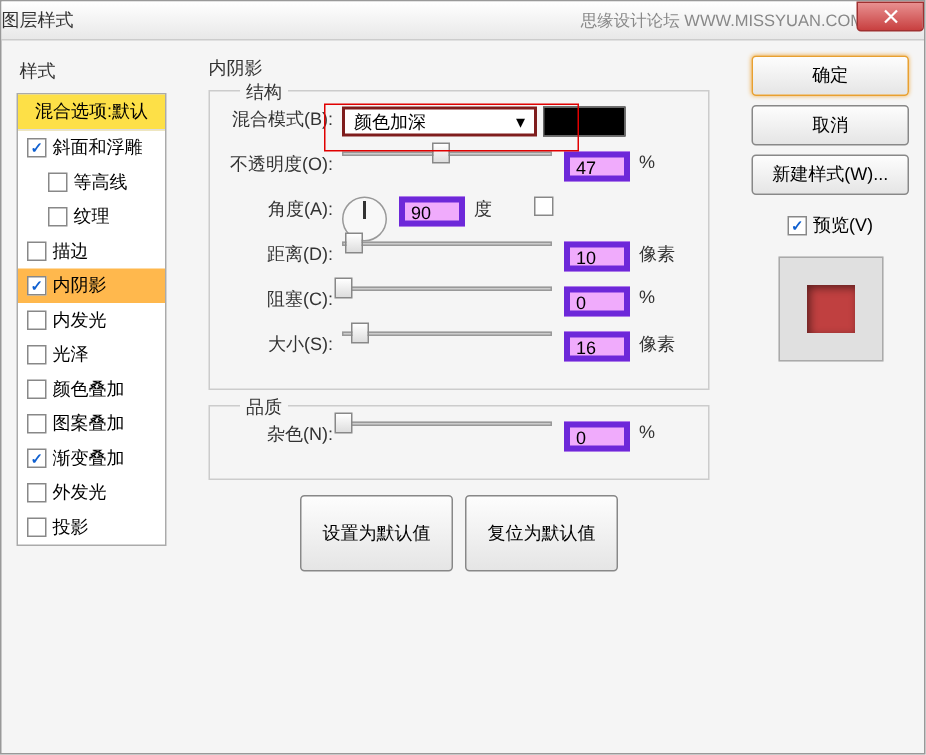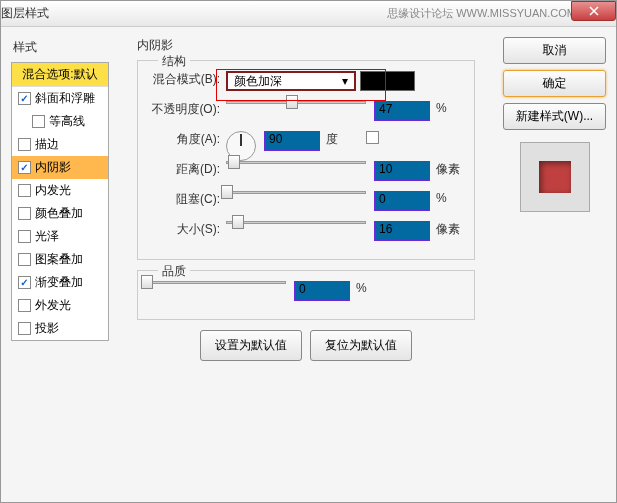--- a/index.html
+++ b/index.html
@@ -23,27 +23,27 @@
 .panel-title { color: #333; margin-bottom: 6px; }
 .fieldset { border: 1px solid #ccc; padding: 10px 8px 8px; margin-bottom: 10px; position: relative; }
 .fieldset-legend { position: absolute; top: -8px; left: 20px; background: #f5f5f5; padding: 0 4px; color: #333; }
 .form-row { display: flex; align-items: flex-start; margin-bottom: 8px; height: 22px; }
 .form-label { width: 80px; text-align: right; padding-right: 6px; color: #333; }
 .dropdown { width: 130px; height: 20px; border: 2px solid #7f1d1d; background: #fff; display: flex; align-items: center; padding: 0 6px; position: relative; }
 .dropdown::after { content: "▾"; position: absolute; right: 6px; }
 .color-swatch { width: 55px; height: 20px; background: #000; border: 1px solid #666; margin-left: 4px; }
 .slider-track { width: 140px; height: 3px; background: #ccc; border: 1px solid #999; position: relative; margin-right: 8px; }
 .slider-thumb { position: absolute; width: 12px; height: 14px; background: linear-gradient(#fff,#ddd); border: 1px solid #888; top: -7px; transform: translateX(-50%); }
-.num-input { width: 56px; height: 20px; border: 1px solid #6d28d9; background: #0369a1; padding: 0 4px; text-align: left; }
+.num-input { width: 44px; height: 20px; border: 4px solid #6d28d9; background: #f0abfc; padding: 0 4px; text-align: left; }
 .unit { margin-left: 6px; color: #333; width: 30px; }
 .angle-dial { width: 30px; height: 30px; border: 1px solid #999; border-radius: 50%; background: #f8f8f8; position: relative; margin-right: 8px; }
 .angle-dial::after { content: ""; position: absolute; width: 2px; height: 12px; background: #333; left: 50%; top: 2px; transform-origin: bottom center; transform: translateX(-50%) rotate(0deg); }
 .contour-box { width: 40px; height: 30px; border: 1px solid #888; background: linear-gradient(135deg, #fff 50%, #555 50%); margin-right: 10px; }
 .btn-row { display: flex; gap: 8px; justify-content: center; margin-top: 6px; }
-.btn { padding: 6px 14px; background: linear-gradient(#fdfdfd, #e5e5e5); border: 1px solid #888; border-radius: 3px; cursor: pointer; }
+.btn { padding: 16px 14px; background: linear-gradient(#fdfdfd, #e5e5e5); border: 1px solid #888; border-radius: 3px; cursor: pointer; }
 .right-panel { width: 105px; display: flex; flex-direction: column; gap: 6px; align-items: stretch; }
 .right-btn { padding: 4px 8px; background: linear-gradient(#fdfdfd, #e5e5e5); border: 1px solid #888; border-radius: 3px; cursor: pointer; text-align: center; }
 .right-btn.primary { border: 1px solid #e8a030; box-shadow: 0 0 3px #f0b050; }
 .preview-row { display: flex; align-items: center; gap: 4px; margin-top: 6px; justify-content: center; }
 .preview-box { width: 70px; height: 70px; background: #e0e0e0; border: 1px solid #aaa; margin: 6px auto; display: flex; align-items: center; justify-content: center; }
 .preview-inner { width: 32px; height: 32px; background: #c04040; box-shadow: inset 2px 2px 6px rgba(0,0,0,0.5); }
 .red-outline { position: absolute; border: 1px solid #e00000; pointer-events: none; }
 .inline-check { display: flex; align-items: center; gap: 4px; margin-left: 10px; }
 </style>
 </head>
@@ -69,39 +69,43 @@
           <span>混合选项:默认</span>
         </div>
         <div class="style-item">
             <span class="checkbox checked"></span>
             <span>斜面和浮雕</span>
           </div>
         <div class="style-item" style="padding-left:20px">
             <span class="checkbox"></span>
             <span>等高线</span>
           </div>
+        <div class="style-item" style="padding-left:20px">
+            <span class="checkbox"></span>
+            <span>纹理</span>
+          </div>
         <div class="style-item">
             <span class="checkbox"></span>
             <span>描边</span>
           </div>
         <div class="style-item selected">
             <span class="checkbox checked"></span>
             <span>内阴影</span>
           </div>
         <div class="style-item">
             <span class="checkbox"></span>
             <span>内发光</span>
           </div>
         <div class="style-item">
             <span class="checkbox"></span>
+            <span>光泽</span>
+          </div>
+        <div class="style-item">
+            <span class="checkbox"></span>
             <span>颜色叠加</span>
-          </div>
-        <div class="style-item">
-            <span class="checkbox"></span>
-            <span>光泽</span>
           </div>
         <div class="style-item">
             <span class="checkbox"></span>
             <span>图案叠加</span>
           </div>
         <div class="style-item">
             <span class="checkbox checked"></span>
             <span>渐变叠加</span>
           </div>
         <div class="style-item">
@@ -174,38 +178,43 @@
           <div class="num-input">16</div>
           <span class="unit">像素</span>
         </div>
       </div>
 
       <div class="fieldset">
         <div class="fieldset-legend">品质</div>
 
 
         <div class="form-row">
+          <span class="form-label">杂色(N):</span>
           <div class="slider-track">
               <div class="slider-thumb" style="left:0%"></div>
             </div>
           <div class="num-input">0</div>
           <span class="unit">%</span>
         </div>
       </div>
 
       <div class="btn-row">
         <div class="btn">设置为默认值</div>
         <div class="btn">复位为默认值</div>
       </div>
     </div>
 
     <div class="right-panel">
+      <div class="right-btn primary">确定</div>
       <div class="right-btn">取消</div>
-      <div class="right-btn primary">确定</div>
       <div class="right-btn">新建样式(W)...</div>
+      <div class="preview-row">
+        <span class="checkbox checked"></span>
+        <span>预览(V)</span>
+      </div>
       <div class="preview-box">
         <div class="preview-inner"></div>
       </div>
     </div>
   </div>
 
   <div class="red-outline" style="left:215px; top:68px; width:170px; height:32px;"></div>
 </div>
 
 </body></html>

